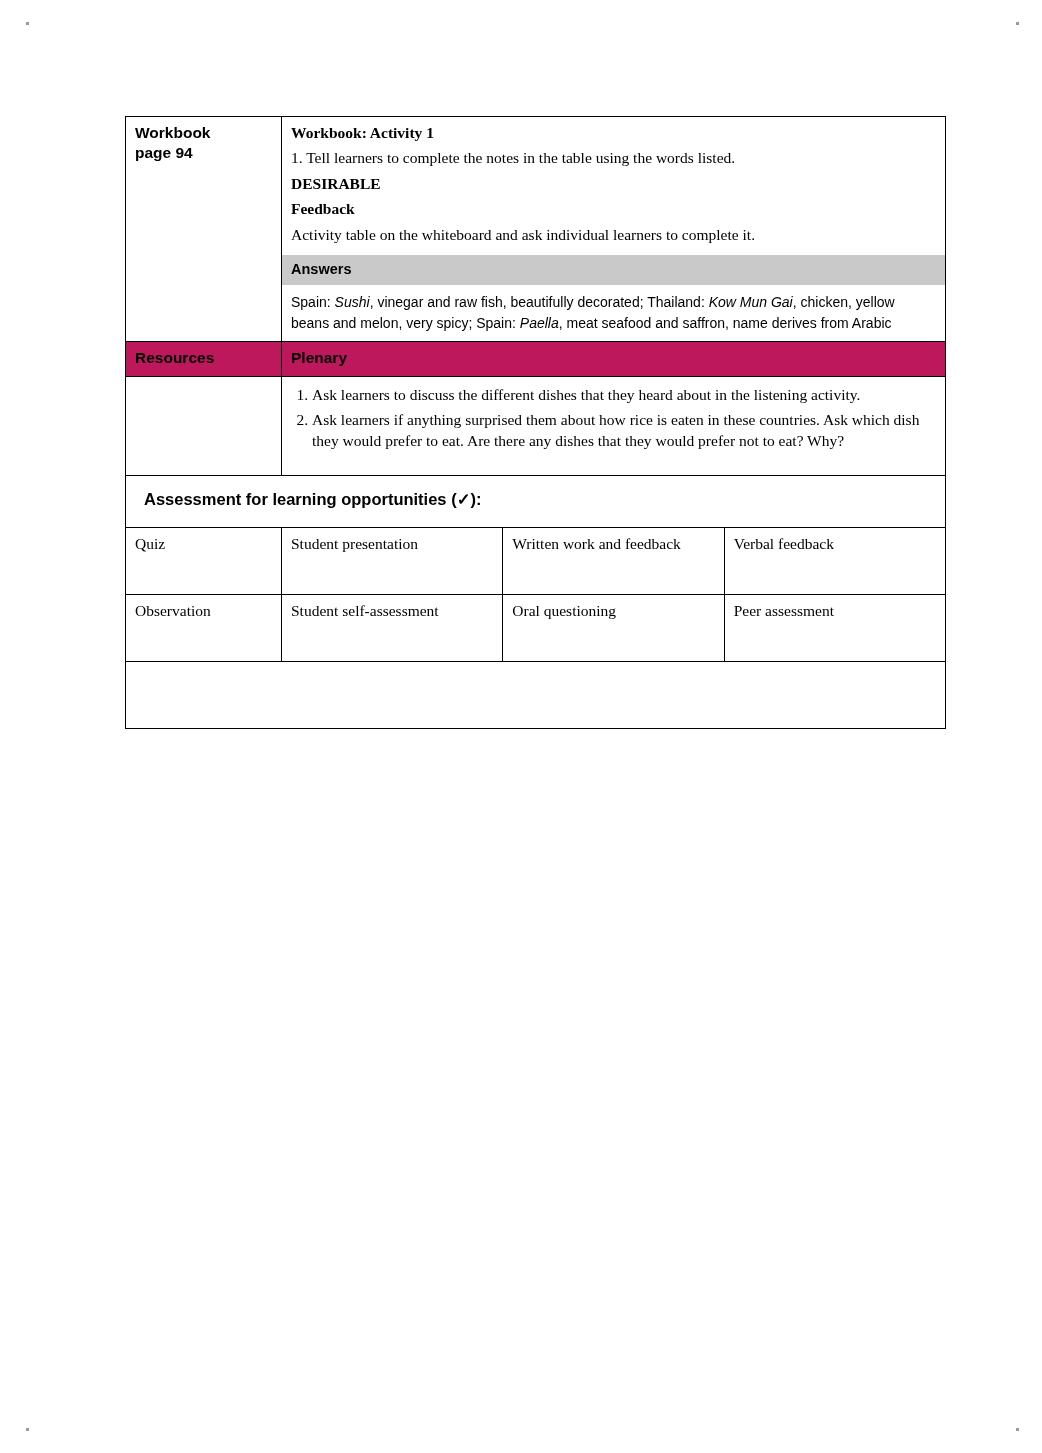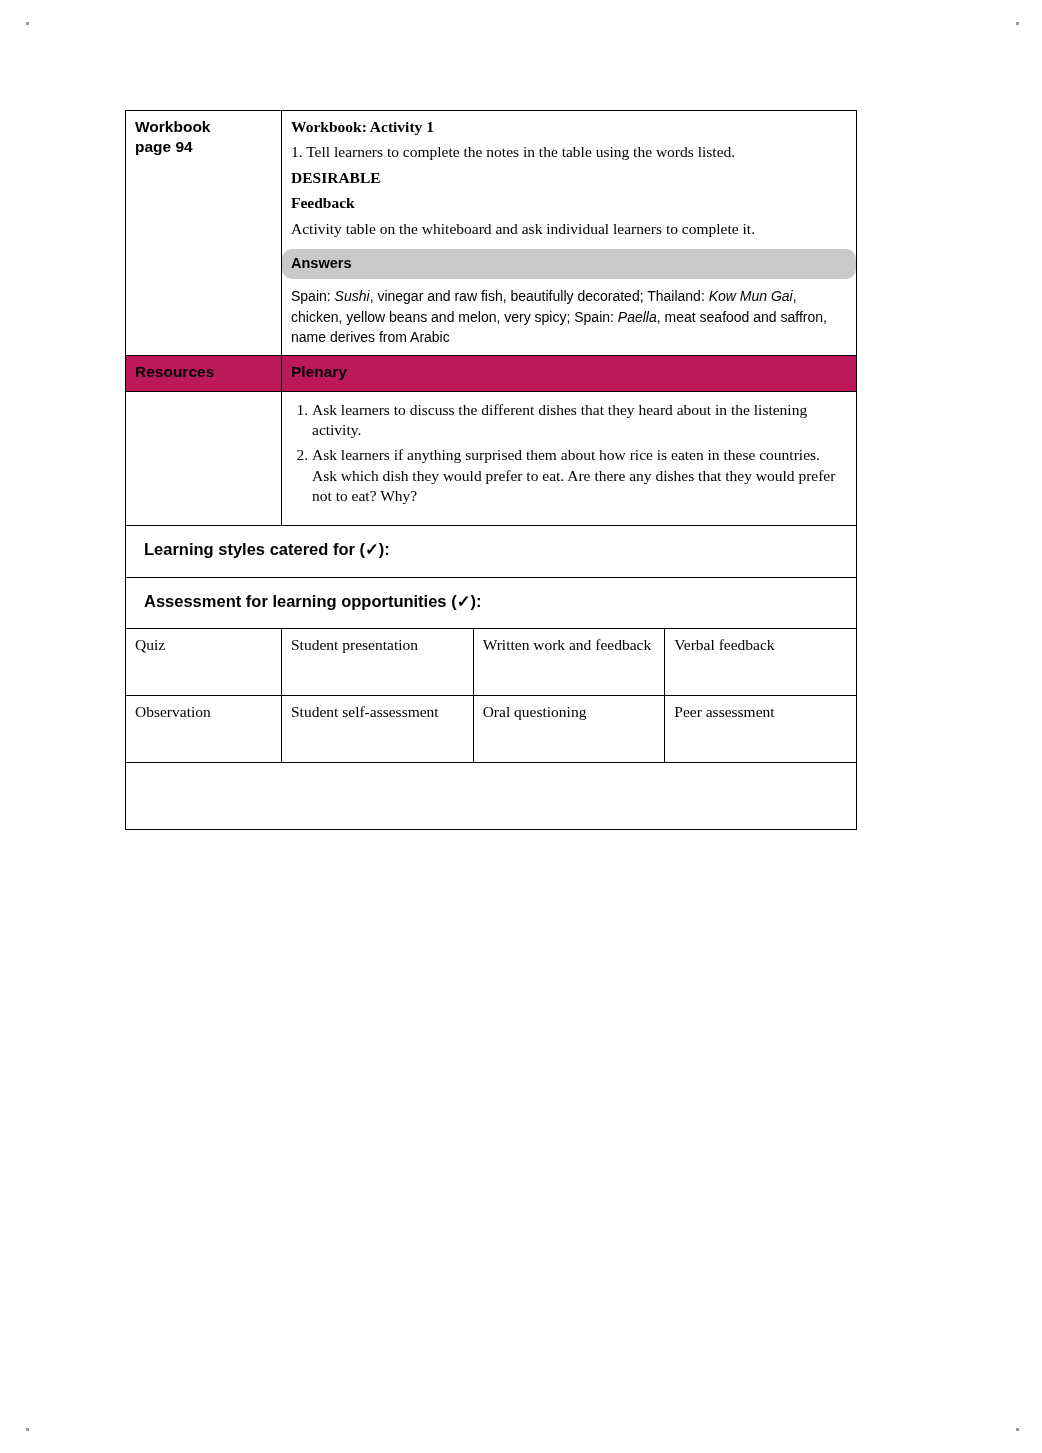--- a/index.html
+++ b/index.html
@@ -30,22 +30,22 @@
     background: #9a9a9a;
   }
   .cm-tl { left: 26px;  top: 22px; }
   .cm-tr { left: 1016px; top: 22px; }
   .cm-bl { left: 26px;  top: 1428px; }
   .cm-br { left: 1016px; top: 1428px; }
 
   .doc-table {
     position: absolute;
     left: 125px;
-    top: 110px;
-    width: 732px;
+    top: 116px;
+    width: 821px;
     border-collapse: collapse;
     table-layout: fixed;
   }
   .doc-table td {
     border: 1px solid #000000;
     vertical-align: top;
     padding: 6px 9px 8px 9px;
     font-size: 15.5px;
     line-height: 1.32;
   }
@@ -72,34 +72,33 @@
   .line { margin: 0 0 5px 0; }
   .line:last-child { margin-bottom: 0; }
 
   .answers-bar {
     background: #c9c9c9;
     font-family: "Liberation Sans", sans-serif;
     font-weight: bold;
     font-size: 14.5px;
     padding: 5px 9px 6px 9px;
     margin: 10px -9px 7px -9px;
-    border-radius: 10px;
   }
   .answers-body {
     font-family: "Liberation Sans", sans-serif;
     font-size: 14px;
     line-height: 1.45;
     margin: 0;
   }
   .answers-body i { font-style: italic; }
 
   .cell-nopad { padding: 0; }
 
   ol.plenary {
-    margin: 2px 0 10px 0;
+    margin: 2px 0 16px 0;
     padding-left: 21px;
     font-size: 15.5px;
     line-height: 1.33;
   }
   ol.plenary li {
     margin-bottom: 4px;
   }
   ol.plenary li:last-child { margin-bottom: 0; }
 
   .full-head {
@@ -167,25 +166,20 @@
     <tr>
       <td>&nbsp;</td>
       <td colspan="3">
         <ol class="plenary">
               <li>Ask learners to discuss the different dishes that they heard about in the listening activity.</li>
               <li>Ask learners if anything surprised them about how rice is eaten in these countries. Ask which dish they would prefer to eat. Are there any dishes that they would prefer not to eat? Why?</li>
             </ol>
       </td>
     </tr>
 
-    <tr>
-      <td colspan="4" class="cell-nopad">
-        <div class="full-head">Learning styles catered for (✓):</div>
-      </td>
-    </tr>
 
 
     <tr>
       <td colspan="4" class="cell-nopad">
         <div class="full-head">Assessment for learning opportunities (✓):</div>
       </td>
     </tr>
 
     <tr>
       <td class="opt-cell-tall">Quiz</td>

